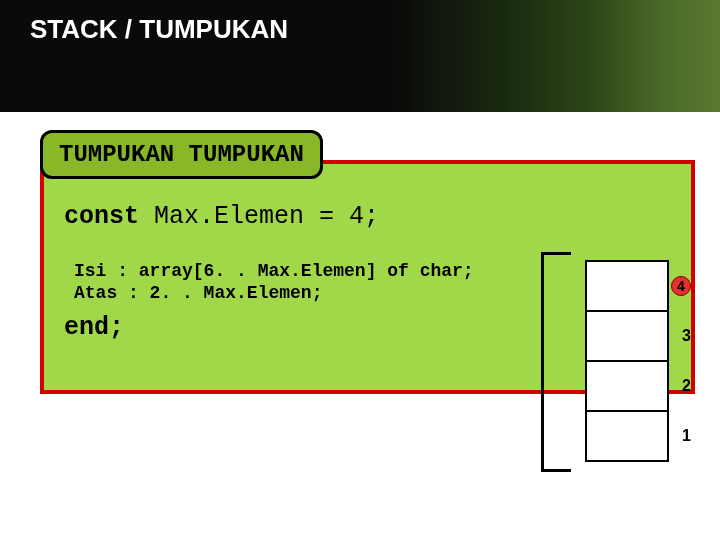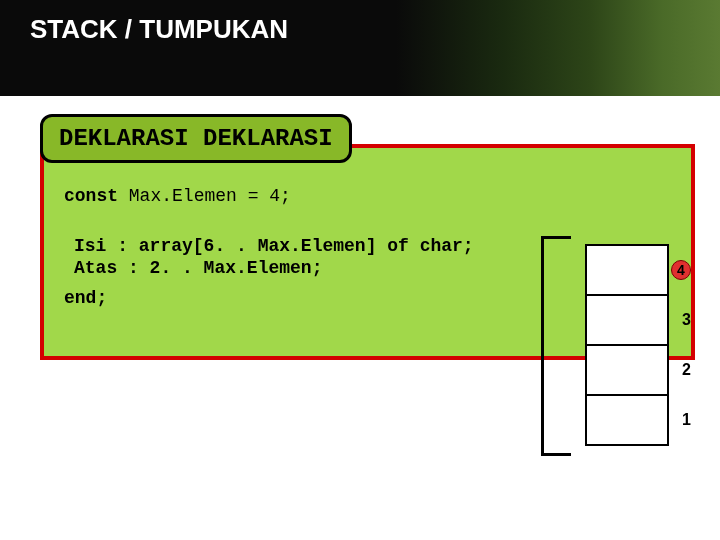--- a/index.html
+++ b/index.html
@@ -5,21 +5,21 @@
     * { margin: 0; padding: 0; box-sizing: border-box; }
     body {
       width: 720px;
       height: 540px;
       background: #fff;
       font-family: Arial, sans-serif;
       overflow: hidden;
     }
     .header-band {
       width: 100%;
-      height: 96px;
+      height: 112px;
       background: linear-gradient(90deg, #0a0a0a 0%, #0a0a0a 55%, #1a2a10 70%, #2d4518 82%, #4a6a28 92%, #5a7a32 100%);
       padding: 14px 0 0 30px;
     }
     .header-title {
       color: #fff;
       font-size: 26px;
       font-weight: bold;
     }
     .content {
       position: relative;
@@ -42,21 +42,21 @@
     .code-box {
       margin-top: 30px;
       width: 655px;
       border: 4px solid #d40000;
       background: #a1d84a;
       padding: 28px 20px 20px 20px;
       font-family: "Courier New", monospace;
       position: relative;
     }
     .code-line-main {
-      font-size: 18px;
+      font-size: 25px;
       font-weight: normal;
       margin: 10px 0;
       color: #000;
     }
     .code-line-main .kw { font-weight: bold; }
     .code-line-sub {
       font-size: 18px;
       font-weight: bold;
       margin: 2px 0;
       color: #000;
@@ -111,21 +111,21 @@
     }
   </style>
 </head>
 <body>
 
 <div class="header-band">
   <div class="header-title">STACK / TUMPUKAN</div>
 </div>
 
 <div class="content">
-  <div class="chip">DEKLARASI DEKLARASI</div>
+  <div class="chip">TUMPUKAN TUMPUKAN</div>
 
   <div class="code-box">
     <div class="code-line-main">
       <span class="kw">const</span><span>  Max.Elemen = 4;</span>
     </div>
     <div class="section-spacer"></div>
     <div class="code-line-sub">Isi : array[6. . Max.Elemen] of char;</div>
     <div class="code-line-sub">Atas : 2. . Max.Elemen;</div>
     <div class="code-line-main">
       <span class="kw">end;</span>

